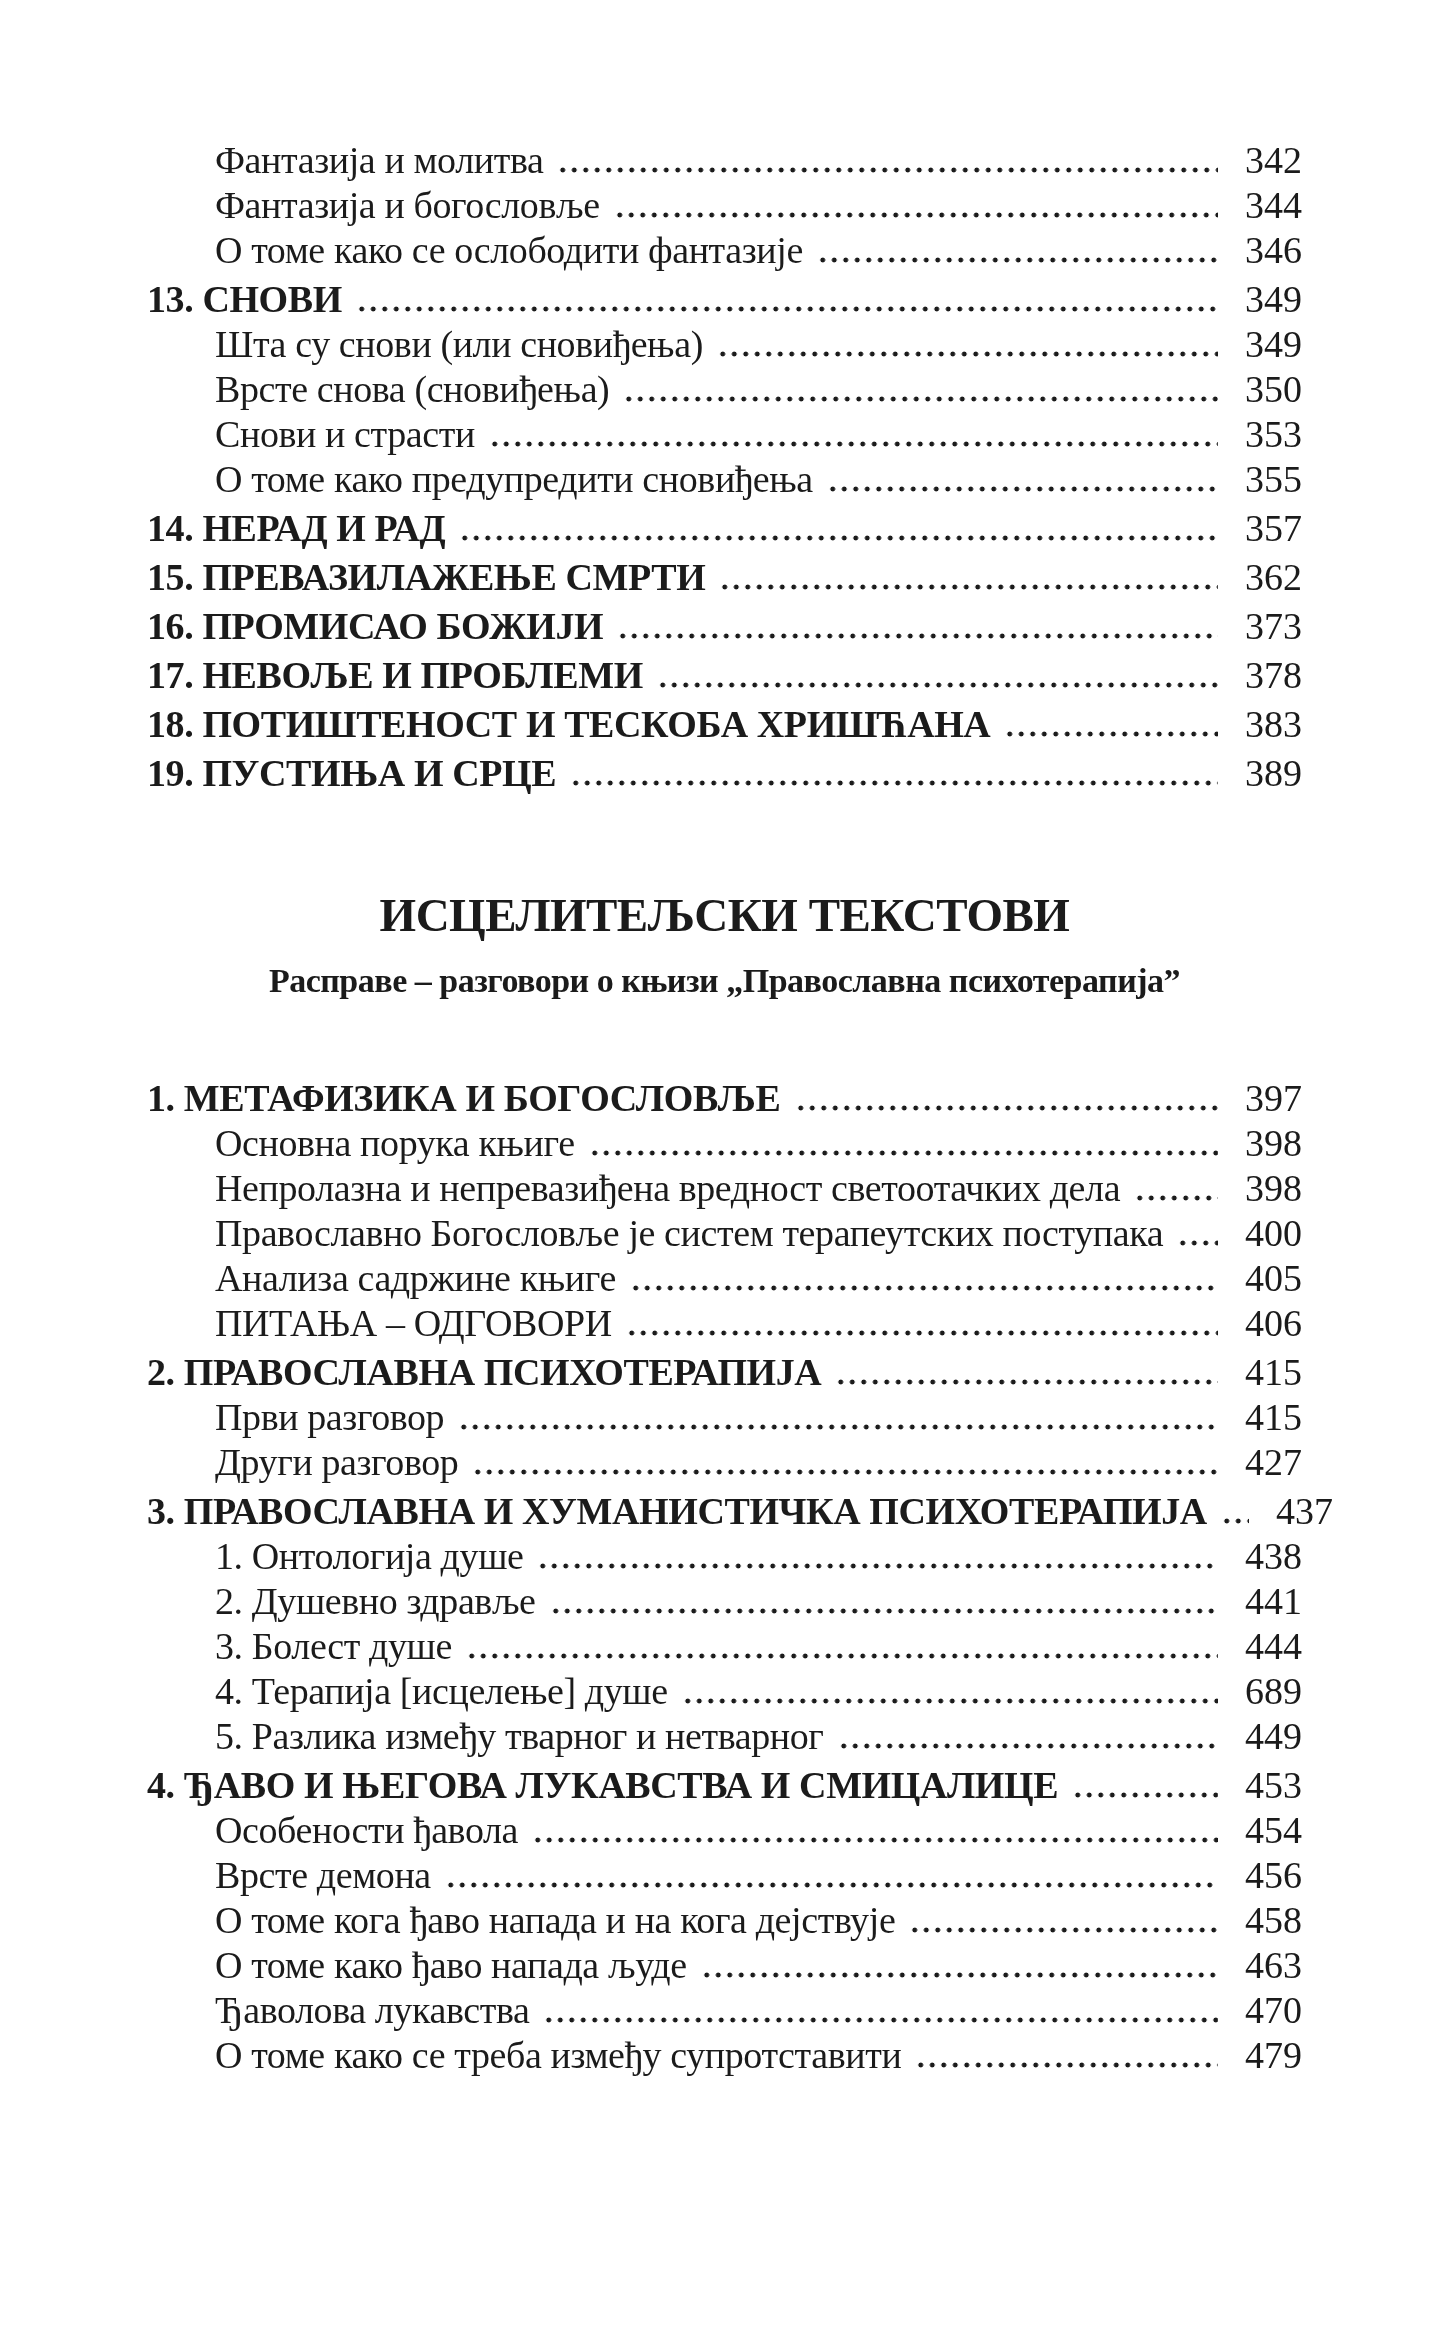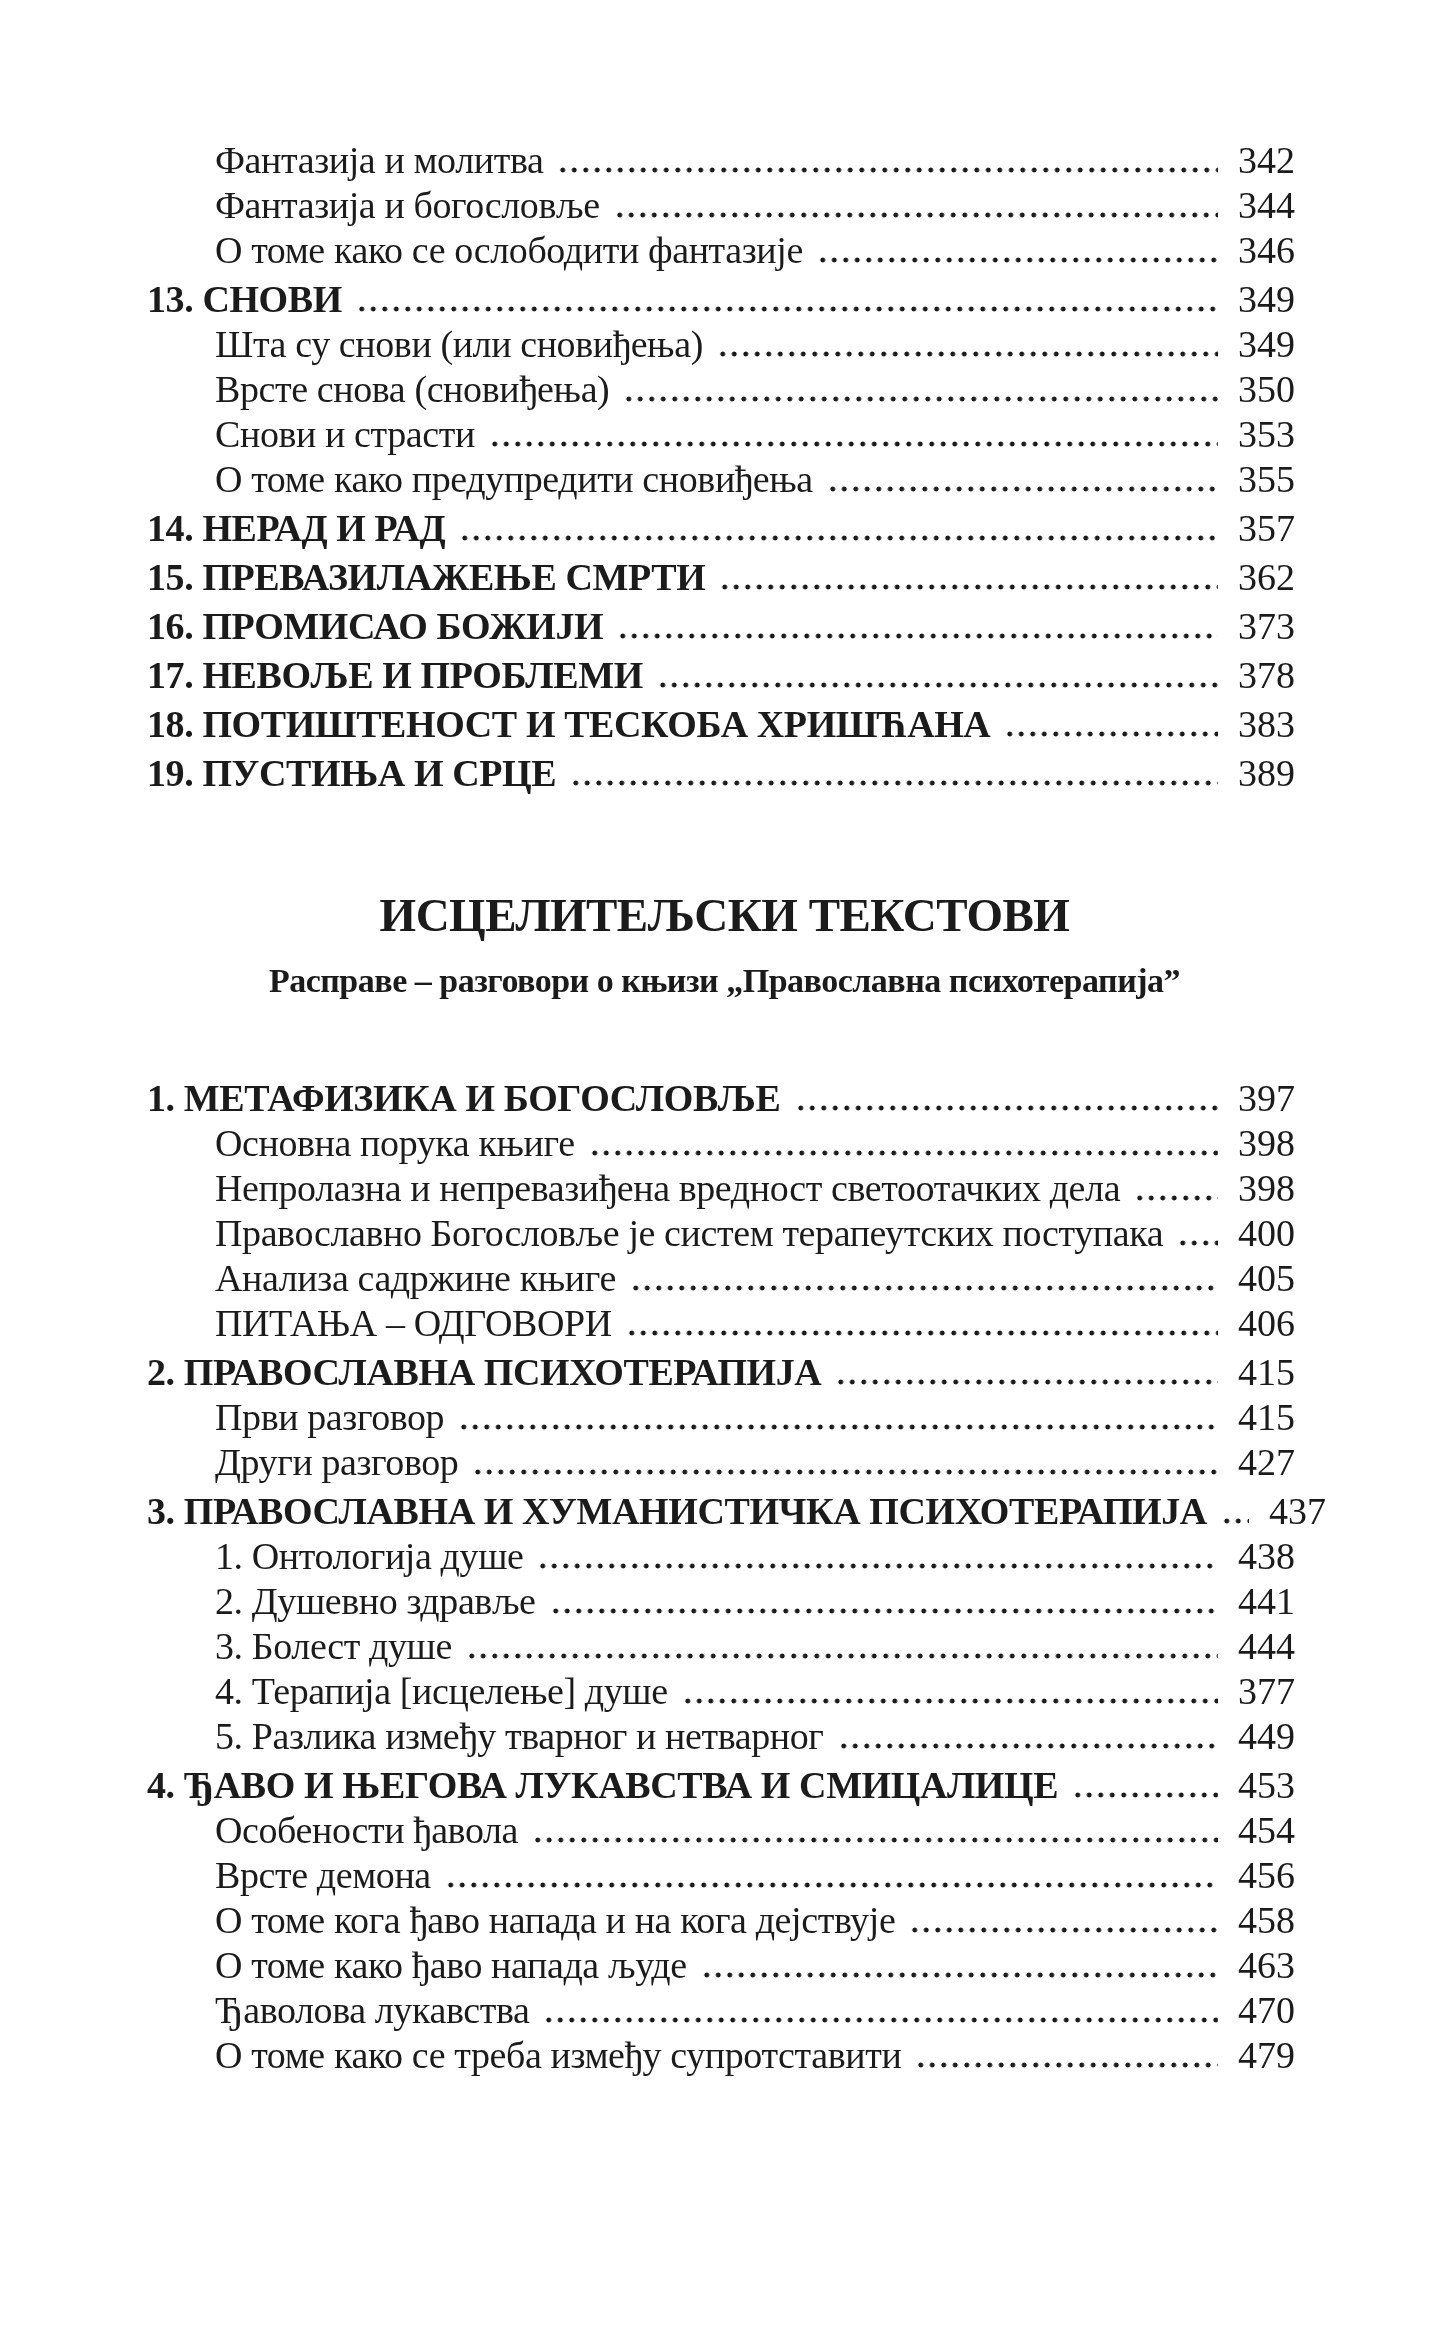--- a/index.html
+++ b/index.html
@@ -46,21 +46,21 @@
     height: 6px;
     margin: 0 20px 0 14px;
     background-image: radial-gradient(circle, #1b1b1b 2.1px, rgba(0,0,0,0) 2.8px);
     background-size: 11.5px 6px;
     background-repeat: repeat-x;
     background-position: left bottom;
   }
   .page-num {
     flex: 0 0 auto;
     width: 64px;
-    text-align: left;
+    text-align: right;
     font-weight: normal;
     letter-spacing: 0;
   }
   
   .section-header {
     margin-top: 88px;
     margin-bottom: 70px;
     text-align: center;
   }
   .section-title {
@@ -251,21 +251,21 @@
 
       <div class="toc-row sub">
         <span class="toc-label">3. Болест душе</span>
         <span class="dot-leader"></span>
         <span class="page-num">444</span>
       </div>
 
       <div class="toc-row sub">
         <span class="toc-label">4. Терапија [исцелење] душе</span>
         <span class="dot-leader"></span>
-        <span class="page-num">377</span>
+        <span class="page-num">689</span>
       </div>
 
       <div class="toc-row sub">
         <span class="toc-label">5. Разлика између тварног и нетварног</span>
         <span class="dot-leader"></span>
         <span class="page-num">449</span>
       </div>
 
       <div class="toc-row chapter">
         <span class="toc-label">4. ЂАВО И ЊЕГОВА ЛУКАВСТВА И СМИЦАЛИЦЕ</span>

